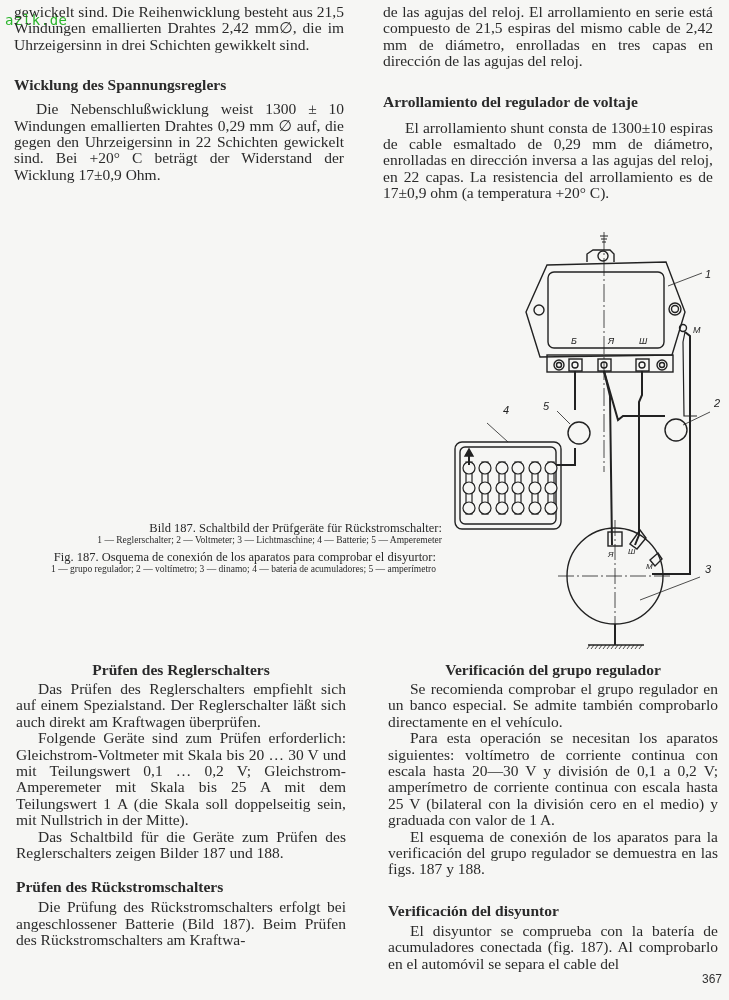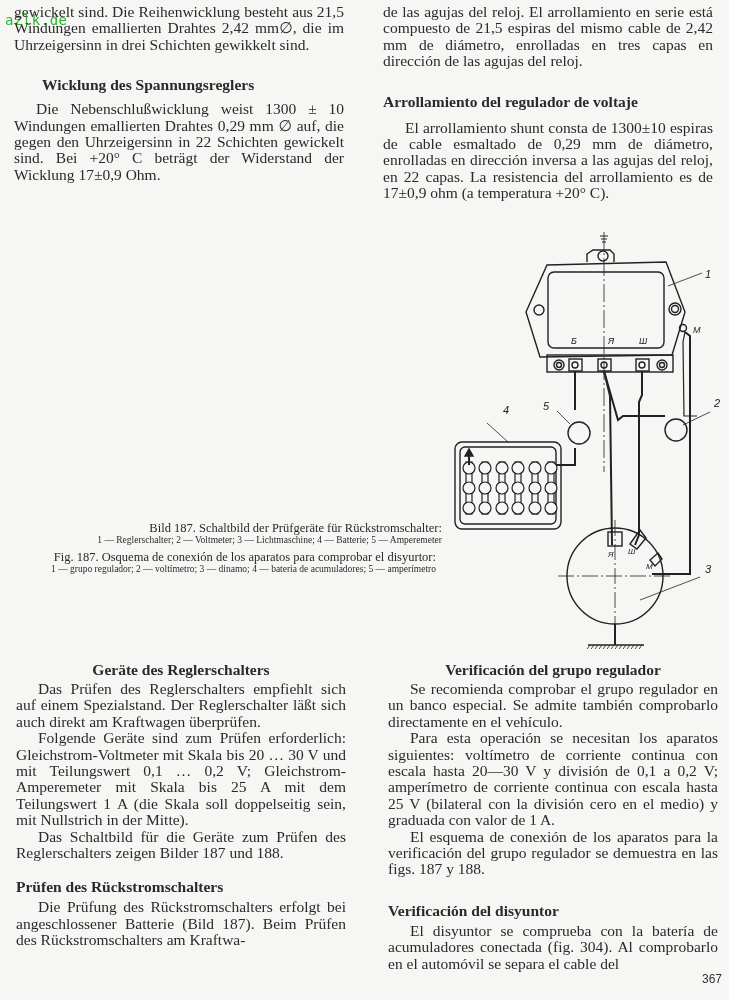--- a/index.html
+++ b/index.html
@@ -18,21 +18,21 @@
   .pagenum{position:absolute;left:702px;top:972px;font-family:"Liberation Sans",sans-serif;font-size:12px;color:#333;}
   #diagram{position:absolute;left:440px;top:220px;width:289px;height:430px;}
 </style>
 </head>
 <body>
 
 <div class="watermark">azlk.de</div>
 
 <div class="col" style="left:14px;top:4px;">
   <p class="p">gewickelt sind. Die Reihenwicklung besteht aus 21,5 Windungen emallierten Drahtes 2,42 mm∅, die im Uhrzeigersinn in drei Schichten gewikkelt sind.</p>
-  <p class="h" style="margin-top:23px;margin-left:28px;">Wicklung des Spannungsreglers</p>
+  <p class="h" style="margin-top:23px;">Wicklung des Spannungsreglers</p>
   <p class="p ind" style="margin-top:8px;">Die Nebenschlußwicklung weist 1300 ± 10 Windungen emallierten Drahtes 0,29 mm ∅ auf, die gegen den Uhrzeigersinn in 22 Schichten gewickelt sind. Bei +20° C beträgt der Widerstand der Wicklung 17±0,9 Ohm.</p>
 </div>
 
 <div class="col" style="left:383px;top:4px;">
   <p class="p">de las agujas del reloj. El arrollamiento en serie está compuesto de 21,5 espiras del mismo cable de 2,42 mm de diámetro, enrolladas en tres capas en dirección de las agujas del reloj.</p>
   <p class="h" style="margin-top:23px;">Arrollamiento del regulador de voltaje</p>
   <p class="p ind" style="margin-top:10px;">El arrollamiento shunt consta de 1300±10 espiras de cable esmaltado de 0,29 mm de diámetro, enrolladas en dirección inversa a las agujas del reloj, en 22 capas. La resistencia del arrollamiento es de 17±0,9 ohm (a temperatura +20° C).</p>
 </div>
 
 <div class="caption" style="top:521px;">
@@ -159,34 +159,34 @@
     <text x="168" y="124" font-size="9">Я</text>
     <text x="199" y="124" font-size="9">Ш</text>
     <text x="253" y="113" font-size="9">М</text>
     <text x="168" y="337" font-size="8">Я</text>
     <text x="188" y="334" font-size="8">Ш</text>
     <text x="206" y="349" font-size="8">М</text>
   </g>
 </svg>
 
 <div class="col" style="left:16px;top:661px;">
-  <p class="h hc">Geräte des Reglerschalters</p>
+  <p class="h hc">Prüfen des Reglerschalters</p>
   <div style="margin-top:3px;">
     <p class="p ind">Das Prüfen des Reglerschalters empfiehlt sich auf einem Spezialstand. Der Reglerschalter läßt sich auch direkt am Kraftwagen überprüfen.</p>
     <p class="p ind">Folgende Geräte sind zum Prüfen erforderlich: Gleichstrom-Voltmeter mit Skala bis 20 … 30 V und mit Teilungswert 0,1 … 0,2 V; Gleichstrom-Amperemeter mit Skala bis 25 A mit dem Teilungswert 1 A (die Skala soll doppelseitig sein, mit Nullstrich in der Mitte).</p>
     <p class="p ind">Das Schaltbild für die Geräte zum Prüfen des Reglerschalters zeigen Bilder 187 und 188.</p>
   </div>
   <p class="h" style="margin-top:17px;">Prüfen des Rückstromschalters</p>
   <p class="p ind" style="margin-top:4px;">Die Prüfung des Rückstromschalters erfolgt bei angeschlossener Batterie (Bild 187). Beim Prüfen des Rückstromschalters am Kraftwa-</p>
 </div>
 
 <div class="col" style="left:388px;top:661px;">
   <p class="h hc">Verificación del grupo regulador</p>
   <div style="margin-top:3px;">
     <p class="p ind">Se recomienda comprobar el grupo regulador en un banco especial. Se admite también comprobarlo directamente en el vehículo.</p>
     <p class="p ind">Para esta operación se necesitan los aparatos siguientes: voltímetro de corriente continua con escala hasta 20—30 V y división de 0,1 a 0,2 V; amperímetro de corriente continua con escala hasta 25 V (bilateral con la división cero en el medio) y graduada con valor de 1 A.</p>
     <p class="p ind">El esquema de conexión de los aparatos para la verificación del grupo regulador se demuestra en las figs. 187 y 188.</p>
   </div>
   <p class="h" style="margin-top:24px;">Verificación del disyuntor</p>
-  <p class="p ind" style="margin-top:4px;">El disyuntor se comprueba con la batería de acumuladores conectada (fig. 304). Al comprobarlo en el automóvil se separa el cable del</p>
+  <p class="p ind" style="margin-top:4px;">El disyuntor se comprueba con la batería de acumuladores conectada (fig. 187). Al comprobarlo en el automóvil se separa el cable del</p>
 </div>
 
 <div class="pagenum">367</div>
 
 </body></html>

